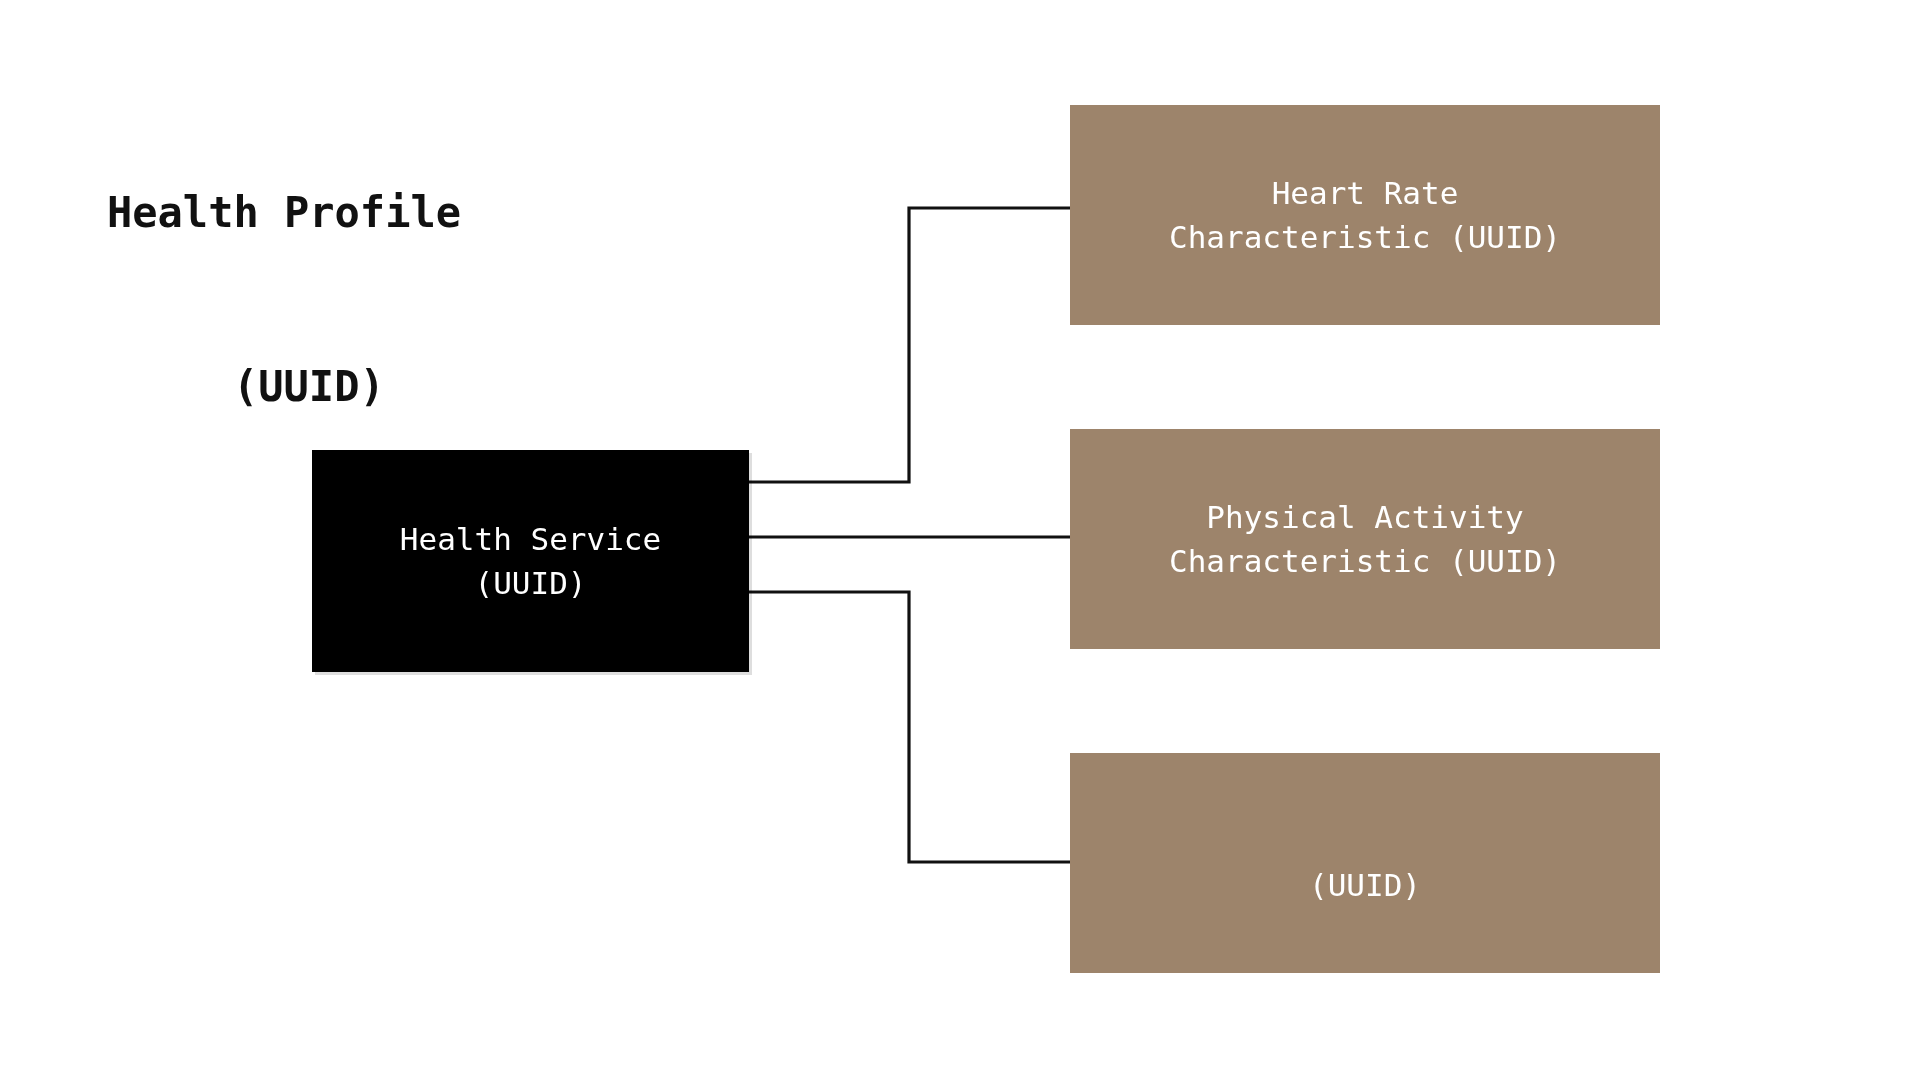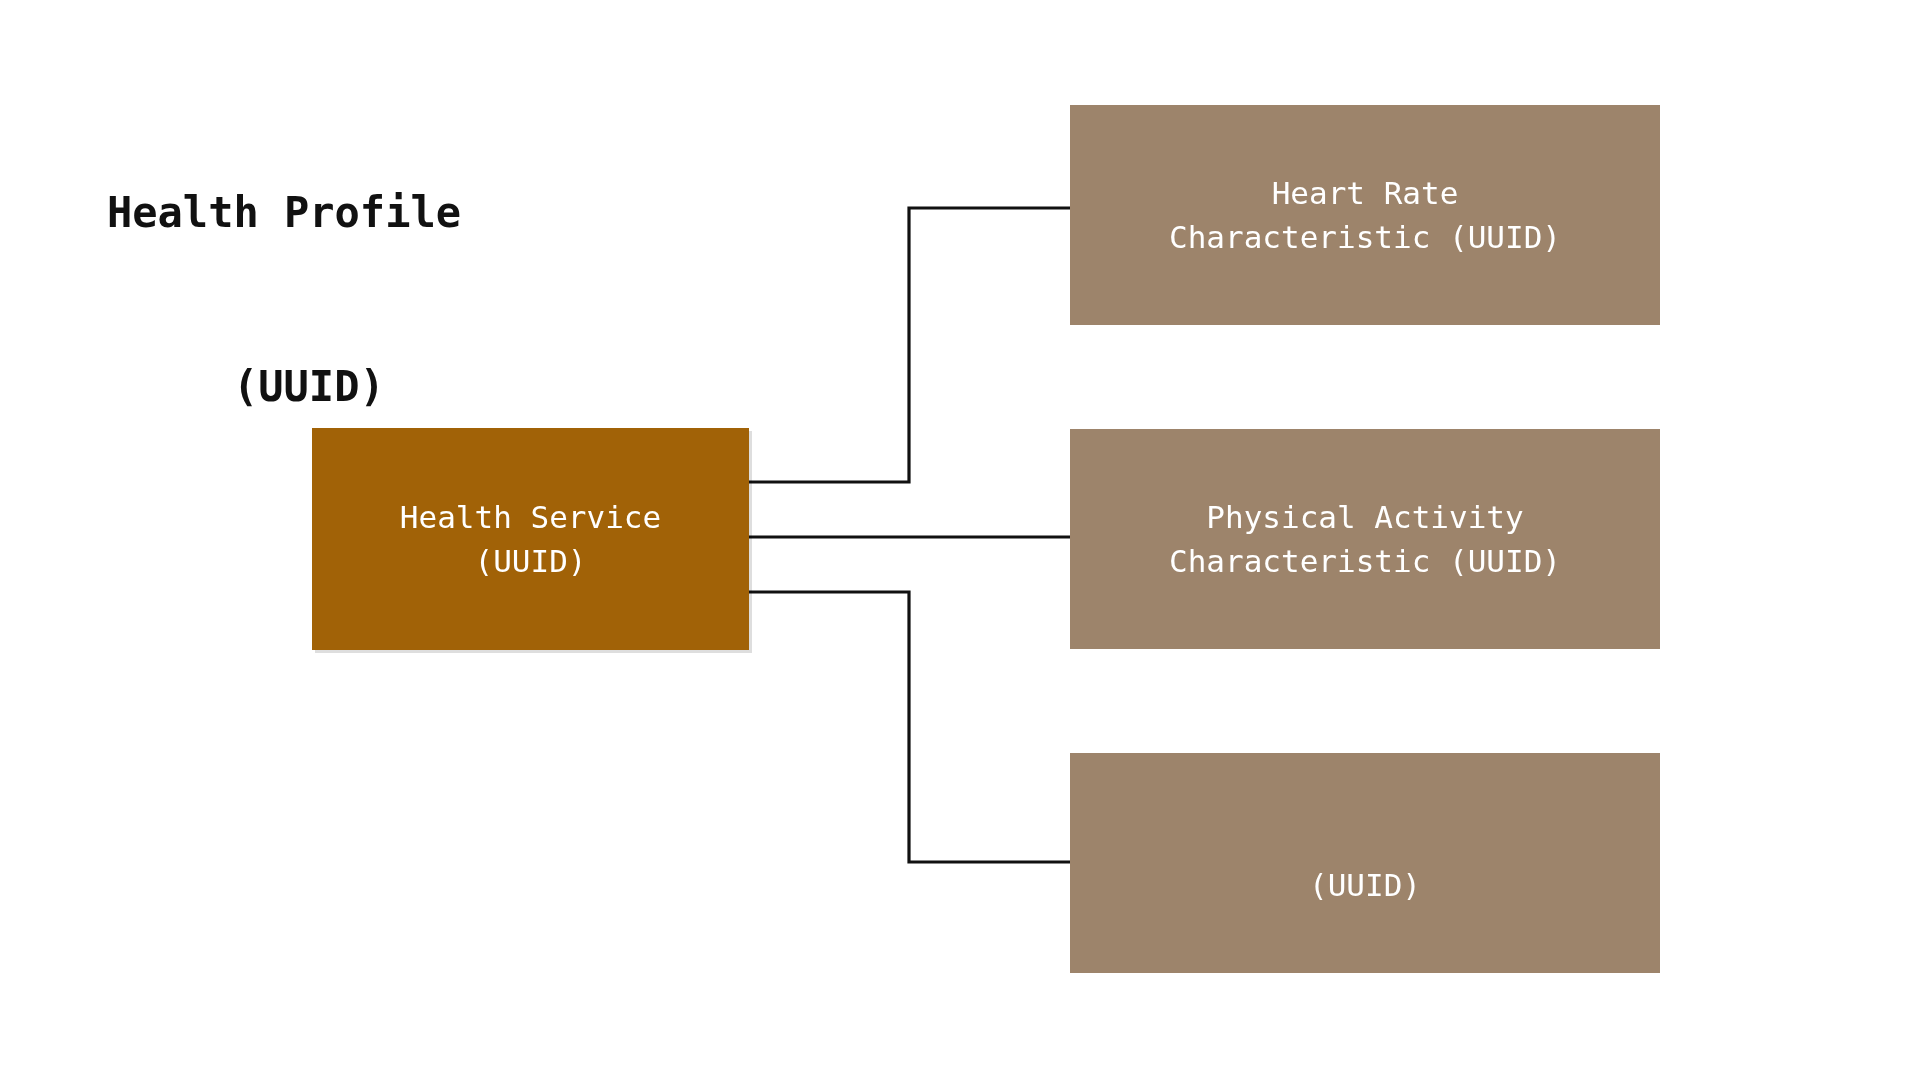--- a/index.html
+++ b/index.html
@@ -54,24 +54,24 @@
     font-family: "DejaVu Sans Mono", "Liberation Mono", monospace;
     font-size: 31px;
     line-height: 1.42;
     font-weight: normal;
     padding: 3px 22px;
     letter-spacing: 0px;
   }
 
   .node-service {
     left: 285px;
-    top: 428px;
+    top: 450px;
     width: 437px;
     height: 222px;
-    background: #a16207;
+    background: #000000;
     box-shadow: 3px 3px 0 0 rgba(0,0,0,0.13);
   }
 
   .node-char {
     left: 1043px;
     width: 590px;
     height: 220px;
     background: #9d846b;
   }
   .node-char-1 { top: 105px; }

